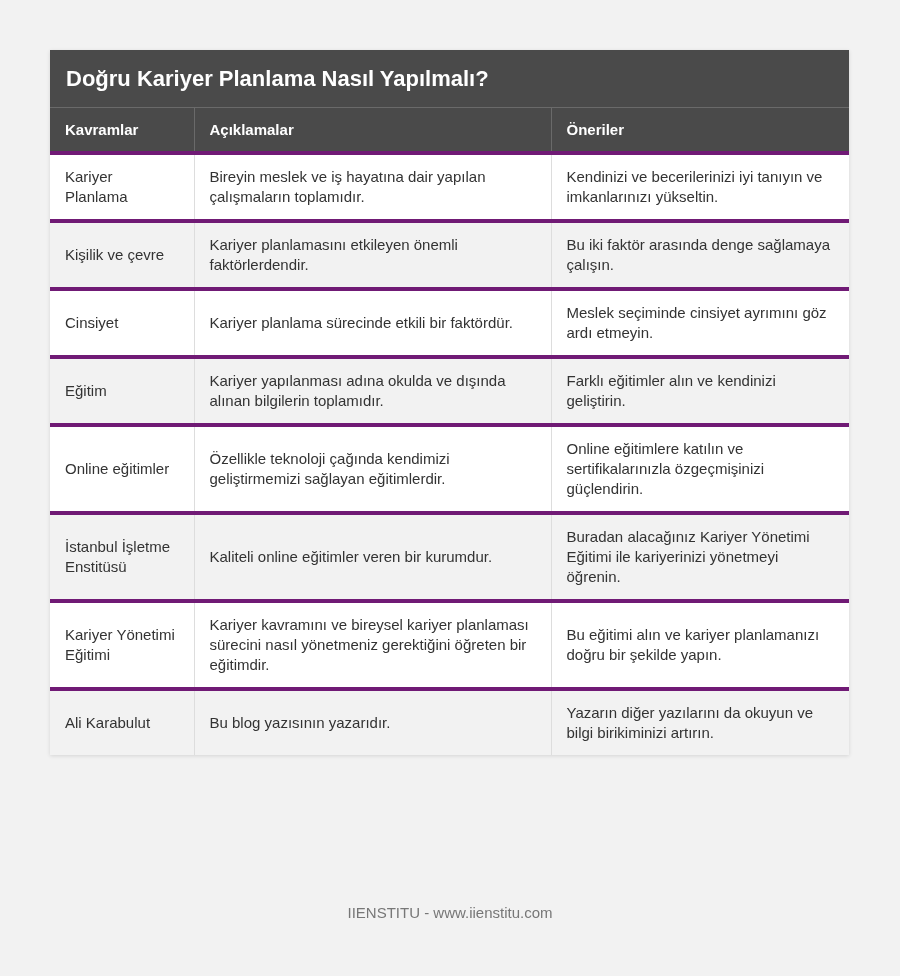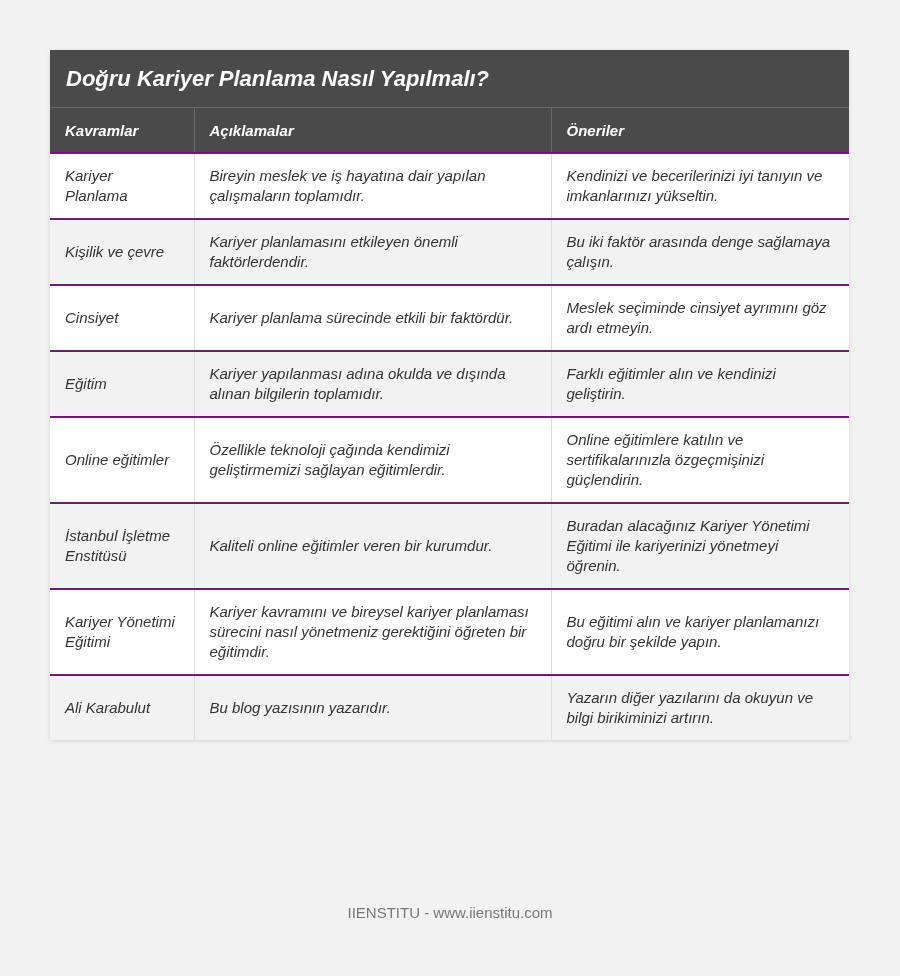--- a/index.html
+++ b/index.html
@@ -9,21 +9,20 @@
       font-family: "Liberation Sans", "DejaVu Sans", sans-serif;
       position: relative;
       overflow: hidden;
     }
     .card {
       position: absolute;
       left: 50px; top: 50px;
       width: 799px;
       background: #f97316;
       box-shadow: 0 1px 4px rgba(0,0,0,0.12);
-      font-style: italic;
     }
     .title-bar {
       height: 58px;
       background: #4a4a4a;
       color: #ffffff;
       font-weight: bold;
       font-size: 22px;
       display: flex; align-items: center;
       padding-left: 16px;
       border-bottom: 1px solid #6a6a6a;
@@ -50,21 +49,21 @@
       margin-left: 16px;
     }
     thead th:first-child { border-left: none; }
     tbody td {
       font-size: 15px;
       color: #333333;
       line-height: 20px;
       padding: 12px 15px;
       vertical-align: middle;
       border-left: 1px solid #dddddd;
-      border-top: 2px solid #701a75;
+      border-top: 4px solid #701a75;
       box-sizing: border-box;
     }
     tbody td:first-child { border-left: none; }
     tbody tr:nth-child(even) td { background: #f2f2f2; }
     tbody tr:nth-child(odd) td { background: #ffffff; }
     tbody tr.h65 td { height: 65px; }
     tbody tr.h85 td { height: 85px; }
     .footer {
       position: absolute;
       left: 0; top: 904px;

